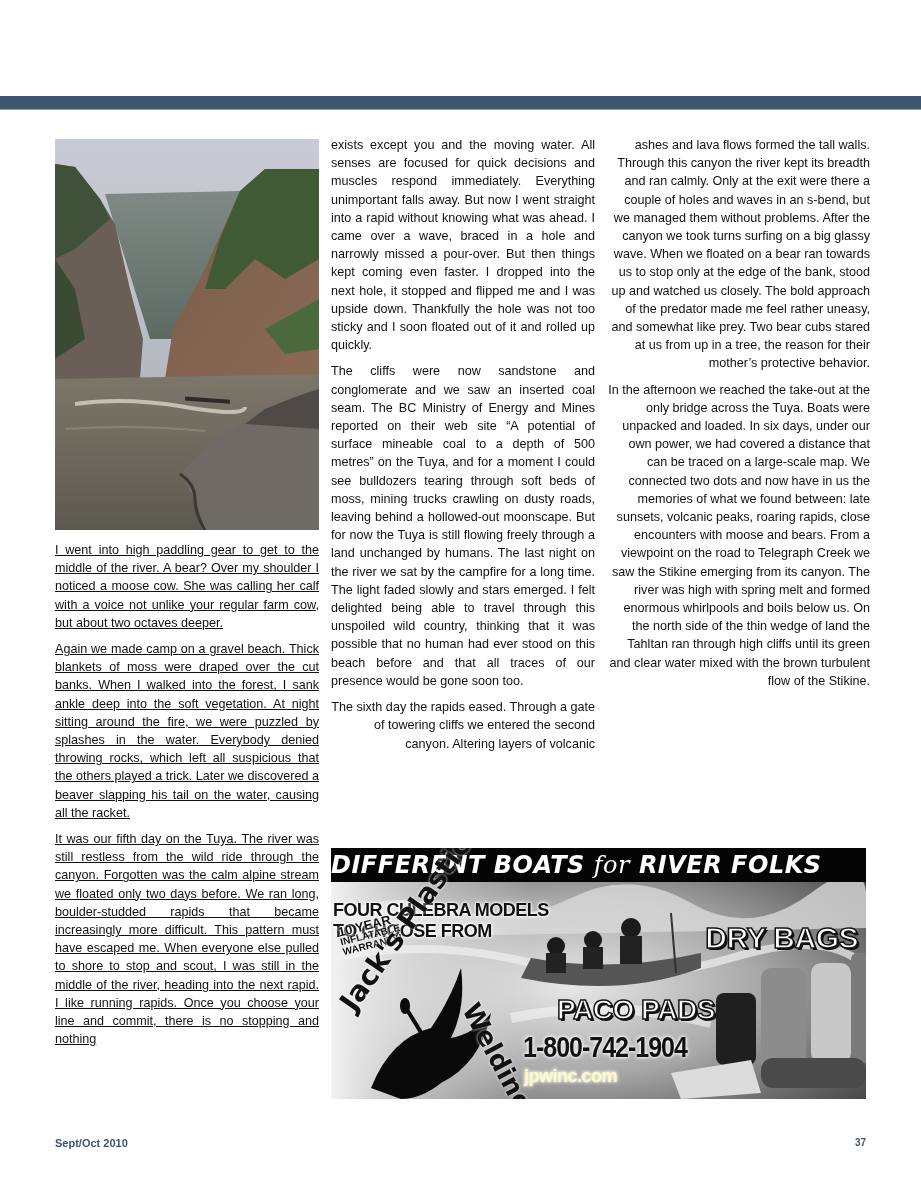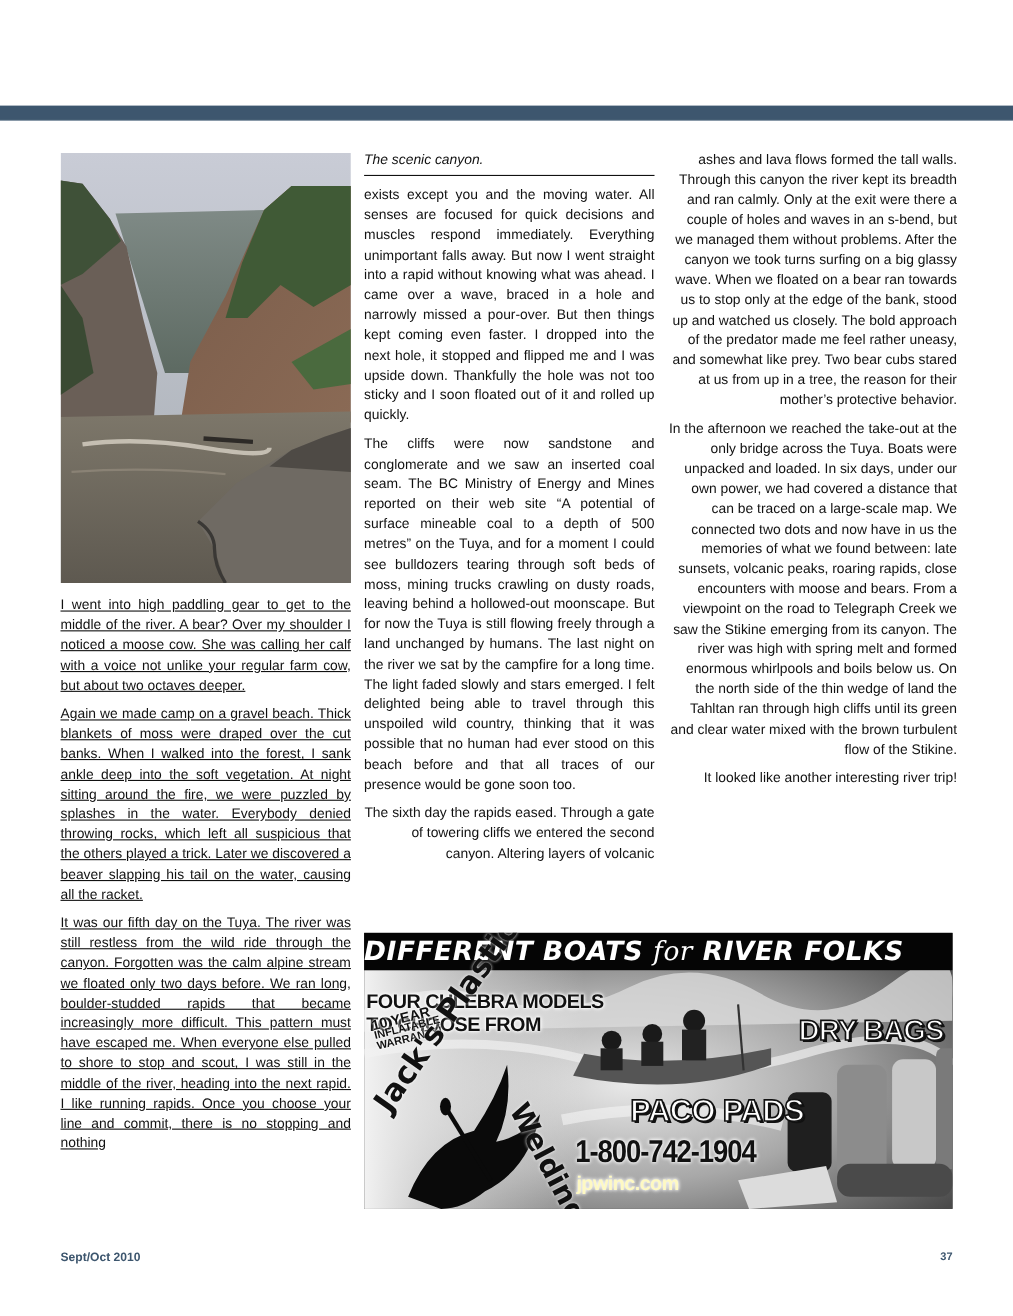--- a/index.html
+++ b/index.html
@@ -30,23 +30,23 @@
           background: #222; }
     .ad svg { position: absolute; left: 0; top: 0; width: 100%; height: 100%; }
     .ad-headline { position: absolute; left: 0; top: 0; width: 535px; height: 34px; background: #050505;
                    color: #fff; font-family: "DejaVu Sans", sans-serif; font-weight: bold; font-style: italic;
                    font-size: 24px; line-height: 34px; text-align: left; letter-spacing: 0.5px; white-space: nowrap; }
     .ad-headline .for { font-style: normal; font-weight: normal; font-family: "DejaVu Serif", serif; font-style: italic; }
     .ad-models { position: absolute; left: 2px; top: 52px; color: #111; font-family: "Liberation Sans", sans-serif;
                  font-weight: bold; font-size: 18px; line-height: 21px; letter-spacing: -0.5px;
                  text-shadow: 0 0 3px #fff, 0 0 2px #fff, 0 0 5px #fff; }
     .ad-drybags { position: absolute; right: 8px; top: 73px; color: #fff; font-family: "Liberation Sans", sans-serif;
-                  font-weight: bold; font-size: 26px; letter-spacing: -0.5px;
+                  font-weight: bold; font-size: 30px; letter-spacing: -0.5px;
                   -webkit-text-stroke: 1.5px #111; text-shadow: 2px 2px 0 #111; }
-    .ad-paco { position: absolute; left: 242px; top: 146px; color: #fff; font-family: "Liberation Sans", sans-serif;
+    .ad-paco { position: absolute; left: 226px; top: 146px; color: #fff; font-family: "Liberation Sans", sans-serif;
                font-weight: bold; font-size: 28px; letter-spacing: -0.5px;
                -webkit-text-stroke: 1.5px #111; text-shadow: 2px 2px 0 #111; }
     .ad-warranty { position: absolute; left: 6px; top: 80px; transform: rotate(-14deg); transform-origin: left top;
                    color: #111; font-family: "Liberation Sans", sans-serif; font-weight: bold; font-size: 10px; line-height: 10px;
                    text-shadow: 0 0 2px #fff, 0 0 3px #fff; }
     .ad-warranty .big { font-size: 13px; display: block; }
     .ad-phone { position: absolute; left: 192px; top: 183px; color: #111; font-family: "Liberation Sans", sans-serif;
                 font-weight: bold; font-size: 25px; letter-spacing: -1px; transform: scaleY(1.15); transform-origin: left top;
                 text-shadow: 0 0 3px #fff, 0 0 4px #fff; }
     .ad-web { position: absolute; left: 193px; top: 218px; color: #fef9c3; font-family: "Liberation Sans", sans-serif;
@@ -110,30 +110,28 @@
   </svg>
 </div>
 
 <div class="col justify" id="col1">
   <p>I went into high paddling gear to get to the middle of the river. A bear? Over my shoulder I noticed a moose cow. She was calling her calf with a voice not unlike your regular farm cow, but about two octaves deeper.</p>
   <p>Again we made camp on a gravel beach. Thick blankets of moss were draped over the cut banks. When I walked into the forest, I sank ankle deep into the soft vegetation. At night sitting around the fire, we were puzzled by splashes in the water. Everybody denied throwing rocks, which left all suspicious that the others played a trick. Later we discovered a beaver slapping his tail on the water, causing all the racket.</p>
   <p>It was our fifth day on the Tuya. The river was still restless from the wild ride through the canyon. Forgotten was the calm alpine stream we floated only two days before. We ran long, boulder-studded rapids that became increasingly more difficult. This pattern must have escaped me. When everyone else pulled to shore to stop and scout, I was still in the middle of the river, heading into the next rapid. I like running rapids. Once you choose your line and commit, there is no stopping and nothing</p>
 </div>
 
 <div class="col" id="col2">
-  <p class="caption">The scenic canyon.</p>
   <p class="justify">exists except you and the moving water. All senses are focused for quick decisions and muscles respond immediately. Everything unimportant falls away. But now I went straight into a rapid without knowing what was ahead. I came over a wave, braced in a hole and narrowly missed a pour-over. But then things kept coming even faster. I dropped into the next hole, it stopped and flipped me and I was upside down. Thankfully the hole was not too sticky and I soon floated out of it and rolled up quickly.</p>
   <p class="justify">The cliffs were now sandstone and conglomerate and we saw an inserted coal seam. The BC Ministry of Energy and Mines reported on their web site “A potential of surface mineable coal to a depth of 500 metres” on the Tuya, and for a moment I could see bulldozers tearing through soft beds of moss, mining trucks crawling on dusty roads, leaving behind a hollowed-out moonscape. But for now the Tuya is still flowing freely through a land unchanged by humans. The last night on the river we sat by the campfire for a long time. The light faded slowly and stars emerged. I felt delighted being able to travel through this unspoiled wild country, thinking that it was possible that no human had ever stood on this beach before and that all traces of our presence would be gone soon too.</p>
   <p class="left">The sixth day the rapids eased. Through a gate of towering cliffs we entered the second canyon. Altering layers of volcanic</p>
 </div>
 
 <div class="col left" id="col3">
   <p>ashes and lava flows formed the tall walls. Through this canyon the river kept its breadth and ran calmly. Only at the exit were there a couple of holes and waves in an s-bend, but we managed them without problems. After the canyon we took turns surfing on a big glassy wave. When we floated on a bear ran towards us to stop only at the edge of the bank, stood up and watched us closely. The bold approach of the predator made me feel rather uneasy, and somewhat like prey. Two bear cubs stared at us from up in a tree, the reason for their mother’s protective behavior.</p>
   <p>In the afternoon we reached the take-out at the only bridge across the Tuya. Boats were unpacked and loaded. In six days, under our own power, we had covered a distance that can be traced on a large-scale map. We connected two dots and now have in us the memories of what we found between: late sunsets, volcanic peaks, roaring rapids, close encounters with moose and bears. From a viewpoint on the road to Telegraph Creek we saw the Stikine emerging from its canyon. The river was high with spring melt and formed enormous whirlpools and boils below us. On the north side of the thin wedge of land the Tahltan ran through high cliffs until its green and clear water mixed with the brown turbulent flow of the Stikine.</p>
-  <p>It looked like another interesting river trip!</p>
 </div>
 
 <div class="ad">
   <svg viewBox="0 0 535 251" preserveAspectRatio="none">
     <defs>
       <radialGradient id="foam" cx="0.45" cy="0.55" r="0.7">
         <stop offset="0" stop-color="#e8e8e8"></stop>
         <stop offset="0.5" stop-color="#a8a8a8"></stop>
         <stop offset="1" stop-color="#4a4a4a"></stop>
       </radialGradient>

